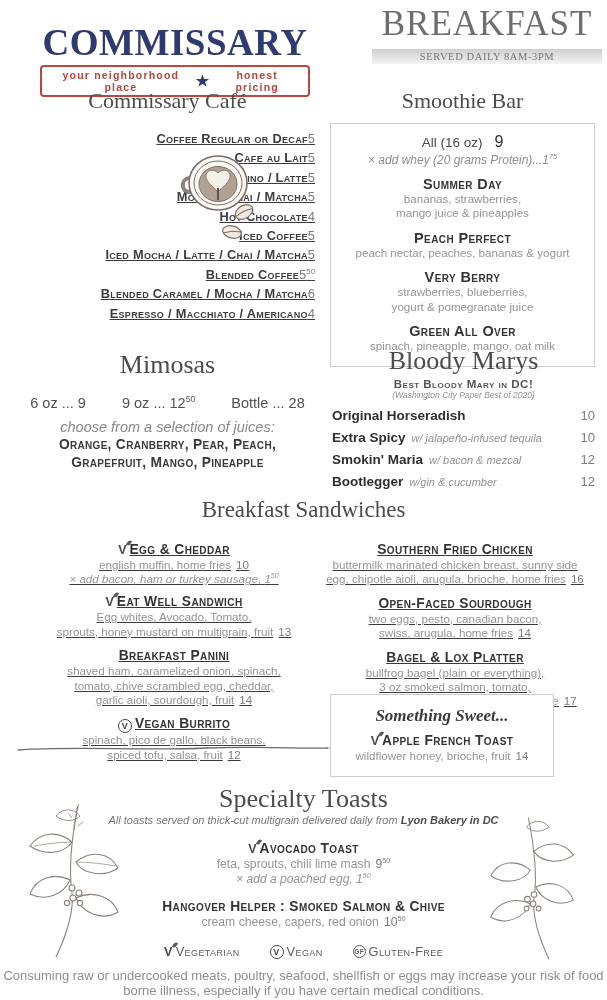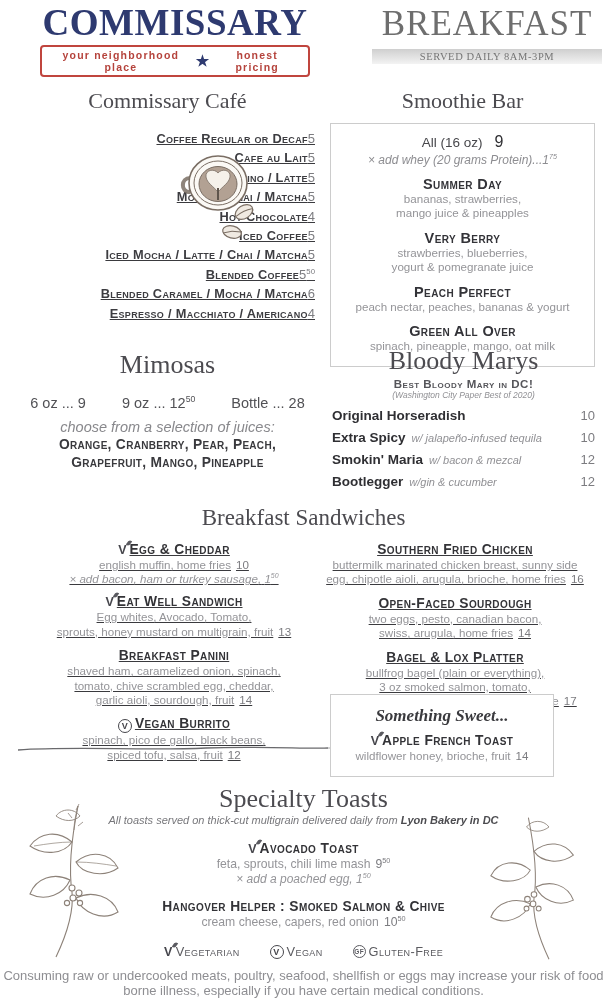--- a/index.html
+++ b/index.html
@@ -6,21 +6,21 @@
   body { background:#ffffff; }
   .page {
     position:relative; width:607px; height:1000px; margin:0 auto;
     background:#ffffff; overflow:hidden;
     font-family:"Liberation Sans", sans-serif; color:#3a3a3e;
   }
   sup { font-size:0.6em; vertical-align:super; line-height:0; }
   .pre { white-space:pre-line; }
 
   
-  .logo-block { position:absolute; top:4px; left:40px; width:270px; text-align:center; }
+  .logo-block { position:absolute; top:24px; left:40px; width:270px; text-align:center; }
   .logo-name { font-family:"Liberation Serif", serif; font-weight:bold; font-size:37px; line-height:1.05; color:#2e3a70; letter-spacing:0.5px; }
   .tagline { display:inline-flex; align-items:center; gap:8px; margin-top:2px;
     border:2px solid #c0453e; border-radius:4px; padding:2px 12px;
     color:#b5433c; font-size:10.5px; font-weight:bold; letter-spacing:1.2px; }
   .tagline .star { color:#2e3a70; font-size:15px; line-height:1; }
 
   .breakfast-block { position:absolute; top:4px; left:372px; width:230px; text-align:center; }
   .breakfast-title { font-family:"Liberation Serif", serif; font-size:35px; color:#6e6e6e; letter-spacing:1px; line-height:1.15; }
   .served-band { margin-top:5px; background:linear-gradient(180deg,#cfcfcf,#f3f3f3);
     font-family:"Liberation Serif", serif; font-size:10.5px; color:#757575; letter-spacing:0.6px; padding:2px 0; }
@@ -61,21 +61,21 @@
   .bloody .sec-title { font-size:26px; }
   .bm-tag { text-align:center; font-variant:small-caps; font-weight:bold; font-size:11.5px; letter-spacing:0.5px; color:#55555a; margin-top:2px; }
   .bm-award { text-align:center; font-style:italic; font-size:8.5px; color:#909094; }
   .bm-list { margin-top:8px; }
   .bm-row { display:flex; align-items:baseline; height:22px; }
   .bm-name { font-weight:bold; font-size:13.5px; color:#2f2f33; }
   .bm-note { font-style:italic; color:#909094; font-size:11px; margin-left:6px; }
   .bm-price { margin-left:auto; color:#7c7c80; font-size:13px; }
 
   
-  .sand-title { position:absolute; top:497px; left:0; width:607px; font-size:23px;margin-top:8px; }
+  .sand-title { position:absolute; top:497px; left:0; width:607px; font-size:23px; }
   .sand-col { position:absolute; top:540px; text-align:center;text-decoration:underline; }
   .sand-left { left:24px; width:300px; }
   .sand-right { left:310px; width:290px; }
   .sw-item { margin-bottom:7px; }
   .sw-name { font-variant:small-caps; font-weight:bold; font-size:13.8px; letter-spacing:0.4px; color:#333337; }
   .sw-desc { color:#949498; font-size:11.6px; line-height:1.24; }
   .sw-price { color:#7c7c80; margin-left:5px; }
   .sw-addon { font-style:italic; color:#949498; font-size:11.6px; }
 
   
@@ -204,27 +204,27 @@
       </div>
       <div class="addon-line">
         <span>× add whey (20 grams Protein)...</span><span>1</span><sup>75</sup>
       </div>
       <div class="sm-item">
         <div class="sm-name">Summer Day</div>
         <div class="sm-desc pre">bananas, strawberries,
 mango juice &amp; pineapples</div>
       </div>
       <div class="sm-item">
+        <div class="sm-name">Peach Perfect</div>
+        <div class="sm-desc pre">peach nectar, peaches, bananas &amp; yogurt</div>
+      </div>
+      <div class="sm-item">
         <div class="sm-name">Very Berry</div>
         <div class="sm-desc pre">strawberries, blueberries,
 yogurt &amp; pomegranate juice</div>
-      </div>
-      <div class="sm-item">
-        <div class="sm-name">Peach Perfect</div>
-        <div class="sm-desc pre">peach nectar, peaches, bananas &amp; yogurt</div>
       </div>
       <div class="sm-item">
         <div class="sm-name">Green All Over</div>
         <div class="sm-desc pre">spinach, pineapple, mango, oat milk</div>
       </div>
     </div>
   </div>
 
   <div class="mimosas">
     <div class="sec-title">Mimosas</div>

